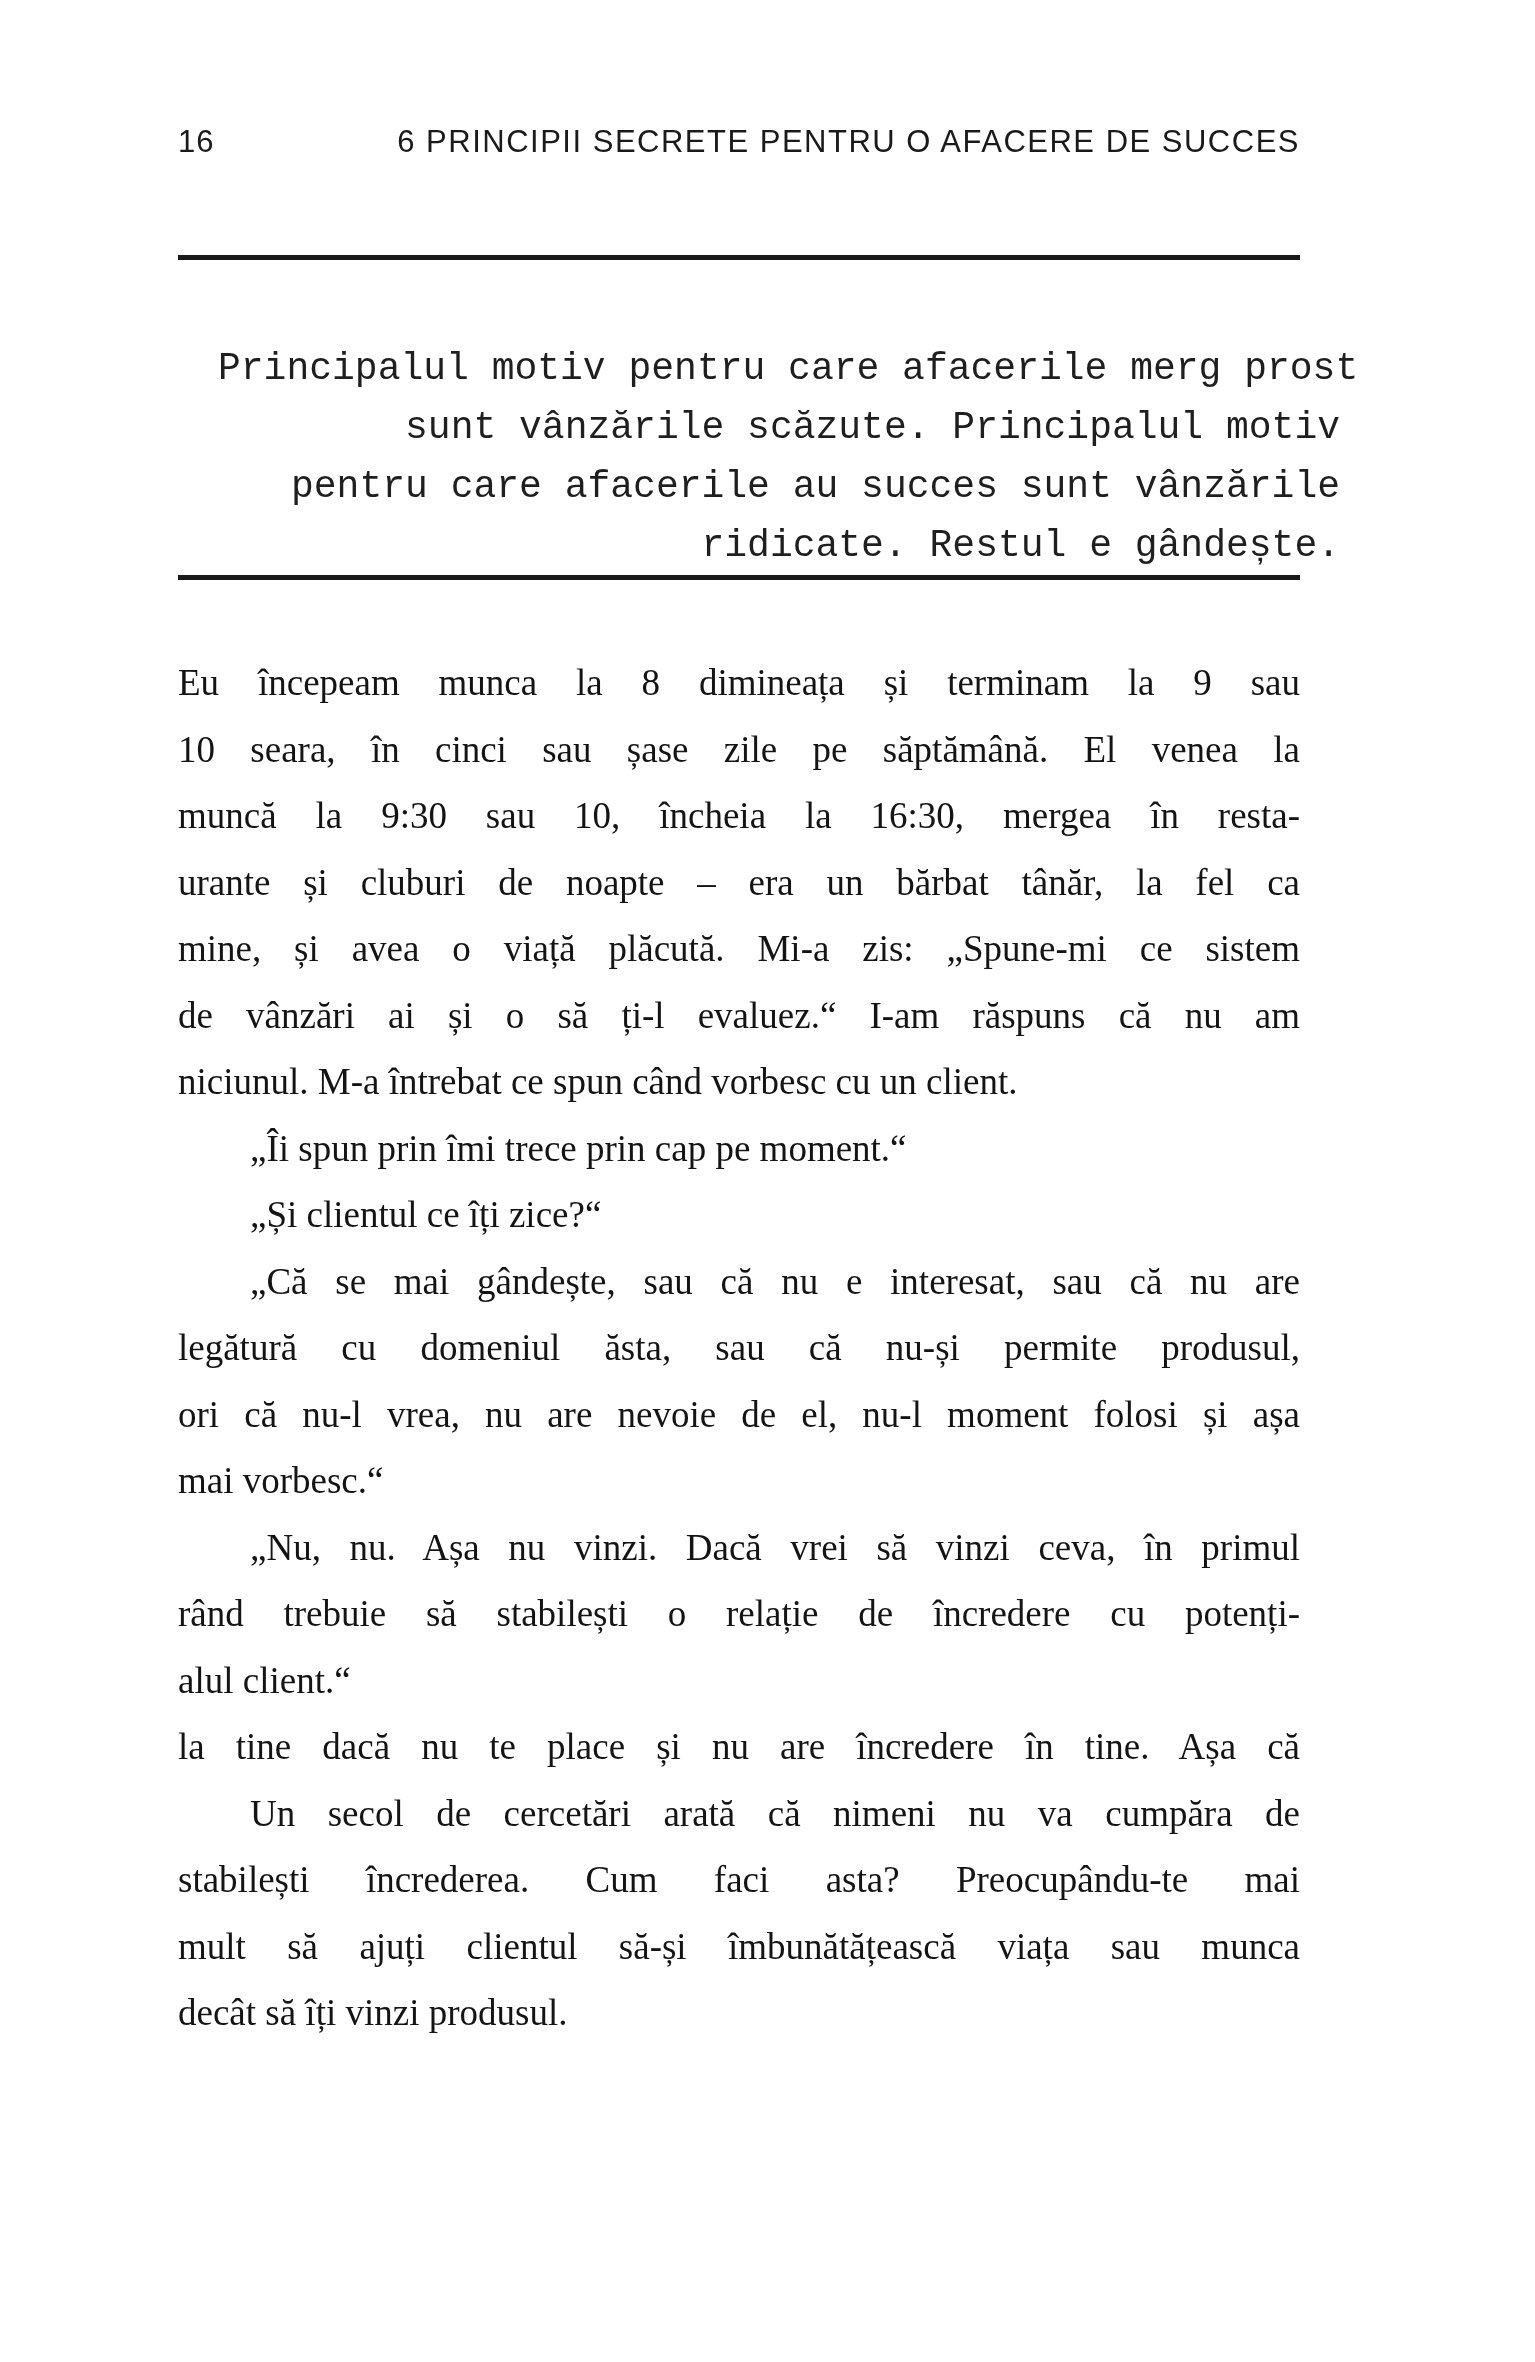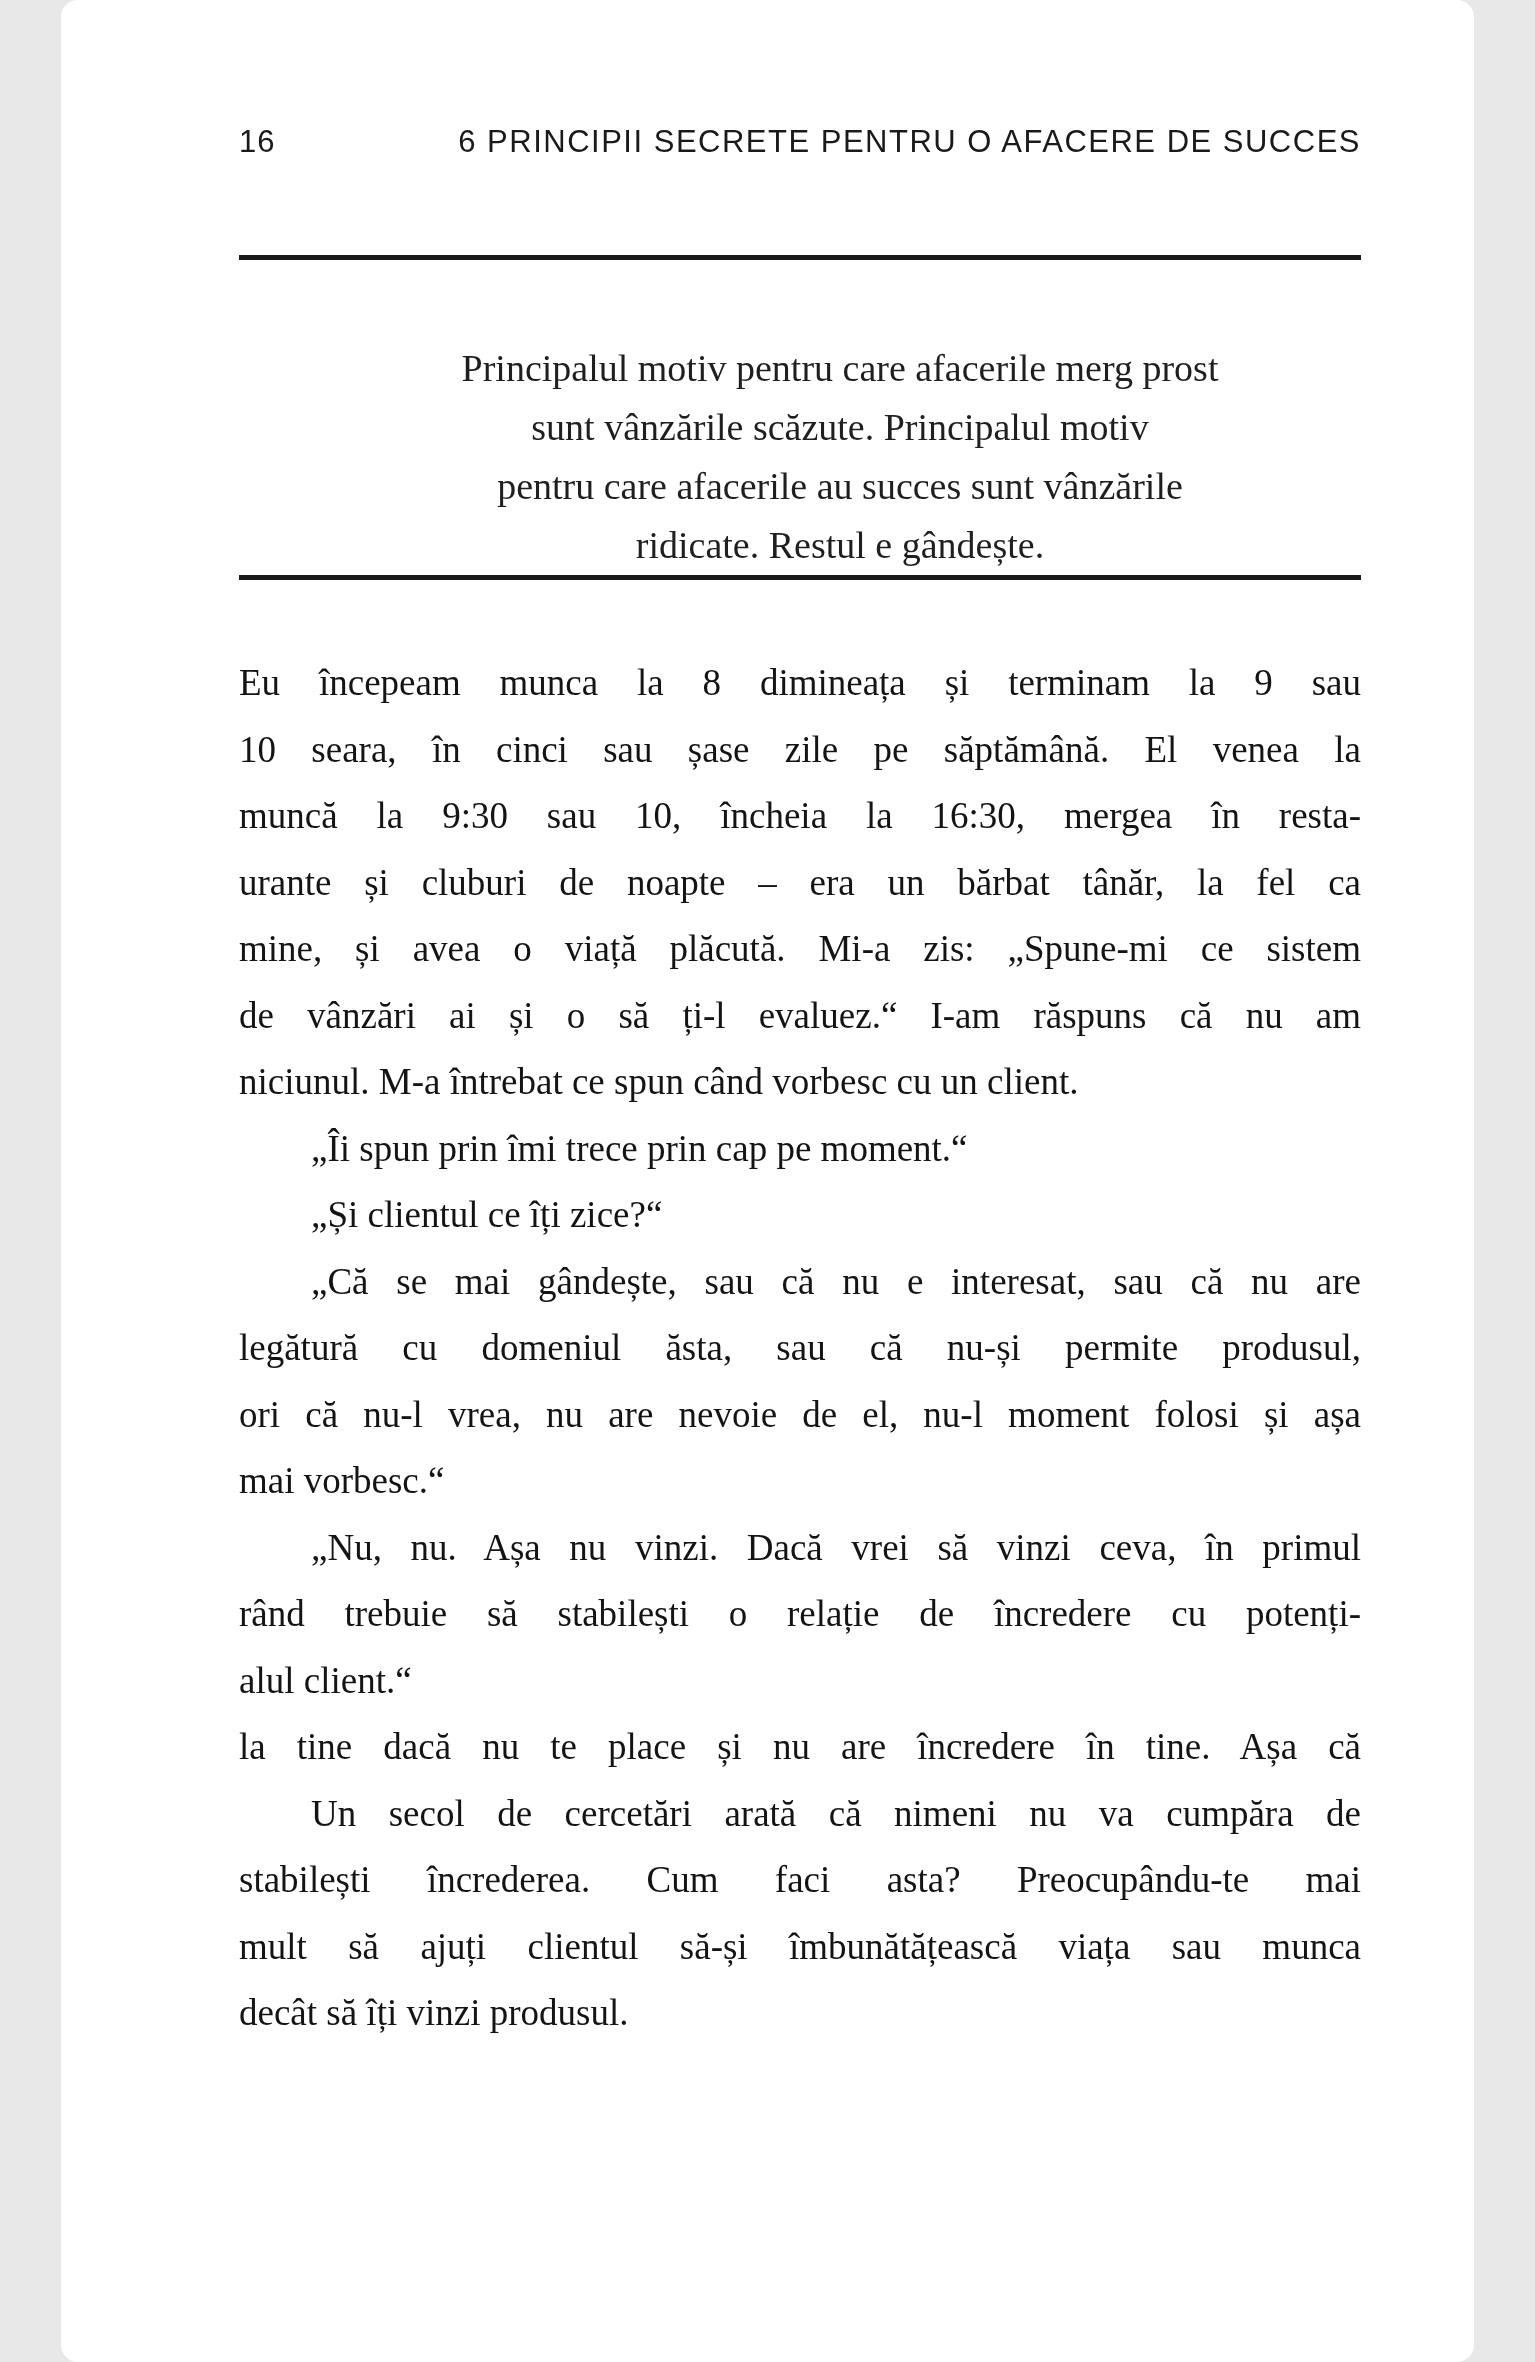--- a/index.html
+++ b/index.html
@@ -1,25 +1,24 @@
 <!DOCTYPE html>
 <html lang="ro"><head>
 <meta charset="utf-8">
 <style>
   html, body { margin: 0; padding: 0; }
   body { background: #e8e8e8; }
 
   .page {
     position: relative;
-    width: 1413px;
+    width: 1535px;
     height: 2362px;
     margin: 0 auto;
     background: var(--bg, #ffffff);
     overflow: hidden;
-    border-radius: 17px;
   }
 
   
   .col {
     position: absolute;
     left: 178px;
     width: 1122px;
   }
 
   .page-header {
@@ -38,25 +37,25 @@
 
   .rule {
     height: 5px;
     background: var(--rule, #1a1a1a);
   }
   .rule-top    { top: 255px; }
   .rule-bottom { top: 575px; }
 
   .epigraph {
     top: 301px;
-    font-family: Liberation Serif, serif;
+    font-family: Liberation Mono, monospace;
     font-size: 38px;
     line-height: 59px;
     color: #1f1f1f;
-    text-align: center;
+    text-align: right;
   }
   .epigraph .qline { white-space: nowrap; }
 
   .body-text {
     top: 650px;
     font-family: Liberation Serif, serif;
     font-size: 37px;
     line-height: 66.5px;
     color: #141414;
   }

